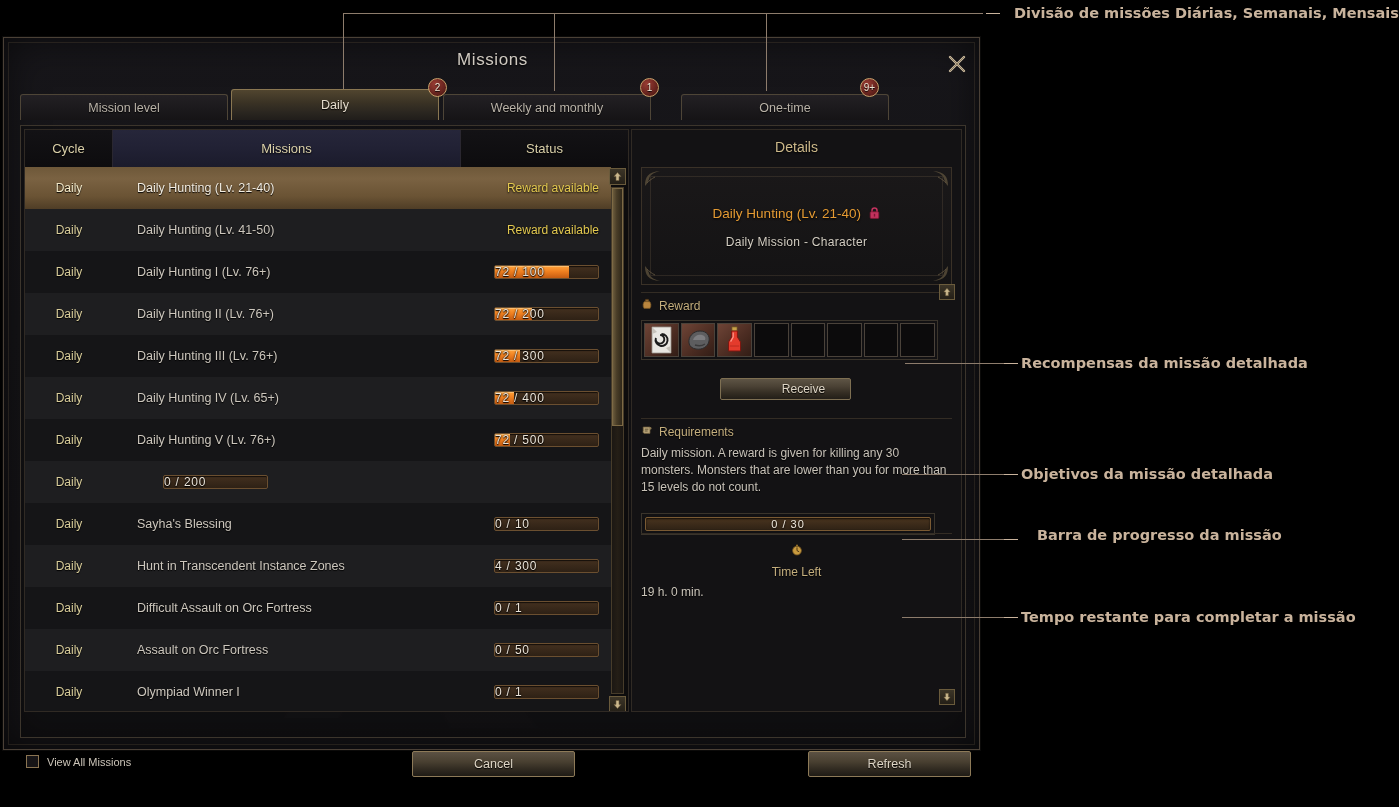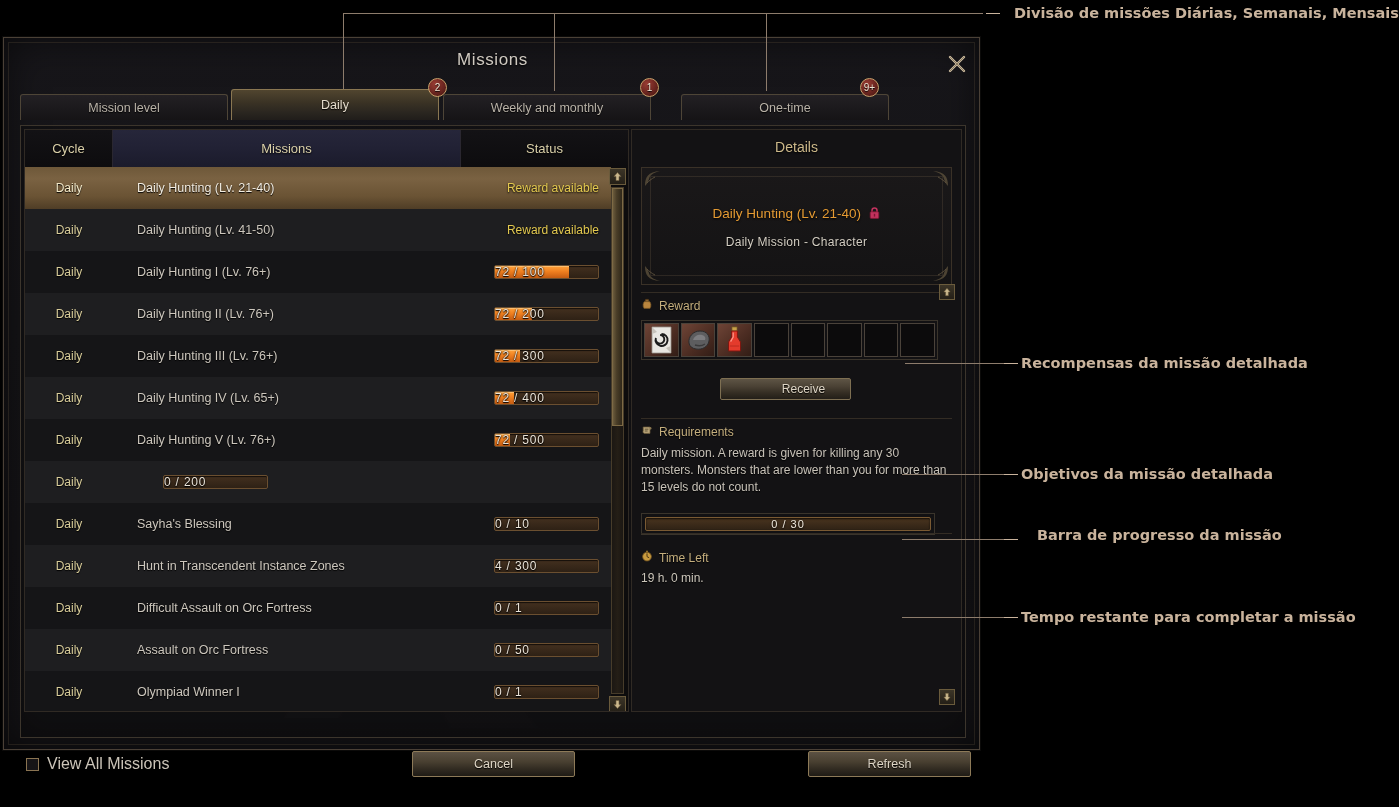--- a/index.html
+++ b/index.html
@@ -196,21 +196,21 @@
   #time-sec{ position:absolute; left:9px; top:403px; width:311px; }
   #time-val{ margin-top:6px; font-size:12px; color:#cbc5ba; text-shadow:0 1px 1px #000; }
 
   #detail-scroll-up{ position:absolute; right:6px; top:154px; width:16px; height:16px; }
   #detail-scroll-down{ position:absolute; right:6px; bottom:6px; width:16px; height:16px; }
 
   
   #footer{ position:absolute; left:16px; top:706px; width:946px; height:42px; }
   #viewall{ position:absolute; left:6px; top:11px; display:flex; align-items:center; gap:8px; cursor:pointer; }
   #viewall .box{ width:13px; height:13px; border:1px solid #8a7452; background:#171517; }
-  #viewall .lbl{ font-size:16px; color:#cbc4b8; text-shadow:0 1px 1px #000; }
+  #viewall .lbl{ font-size:11px; color:#cbc4b8; text-shadow:0 1px 1px #000; }
   .footer-btn{
     position:absolute; top:7px; height:26px; line-height:24px; text-align:center;
     font-size:12.5px; color:#ded5c5; cursor:pointer;
     background:linear-gradient(180deg,#5b5143 0%,#494031 40%,#2f2920 74%,#1f1b15 100%);
     border:1px solid #8d7a58; border-radius:2px; text-shadow:0 1px 1px #000;
   }
   #cancel-btn{ left:392px; width:163px; }
   #refresh-btn{ left:788px; width:163px; }
 
   
@@ -508,21 +508,21 @@
           <div id="req-bar-wrap">
             <div id="req-bar">
               <div class="rfill" id="req-fill" style="width: 0%;"></div>
               <div class="rtxt">0 / 30</div>
             </div>
           </div>
         </div>
 
         <div id="time-sec">
           <div class="sec-rule"></div>
-          <div class="sec-head" style="margin-top:16px;">
+          <div class="sec-head" style="margin-top:10px;flex-direction:column;">
             <span>
               <svg width="12" height="12" viewBox="0 0 12 12">
                 <circle cx="6" cy="6.6" r="4.4" fill="#c89a3f" stroke="#6d4f1d" stroke-width=".8"></circle>
                 <path d="M6 3.4 L6 6.6 L8.2 7.8" stroke="#4a3514" stroke-width="1" fill="none"></path>
                 <rect x="5" y="0.7" width="2" height="1.6" fill="#8d6c2a"></rect>
               </svg>
             </span>
             <span>Time Left</span>
           </div>
           <div id="time-val">19 h. 0 min.</div>

